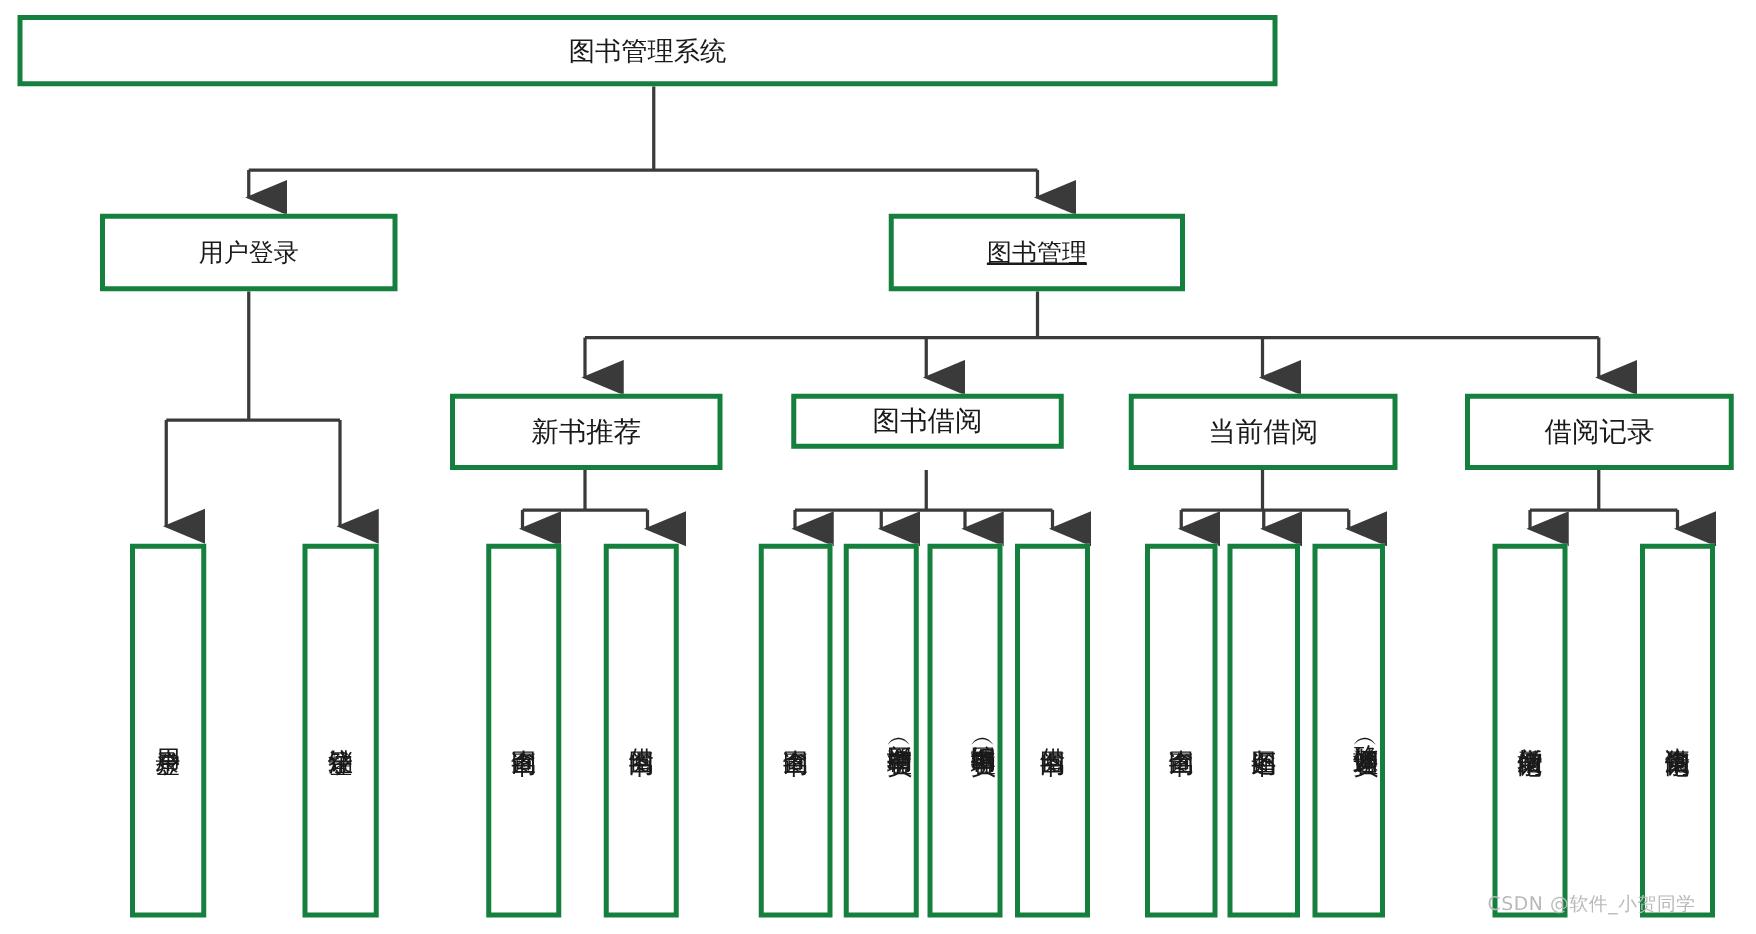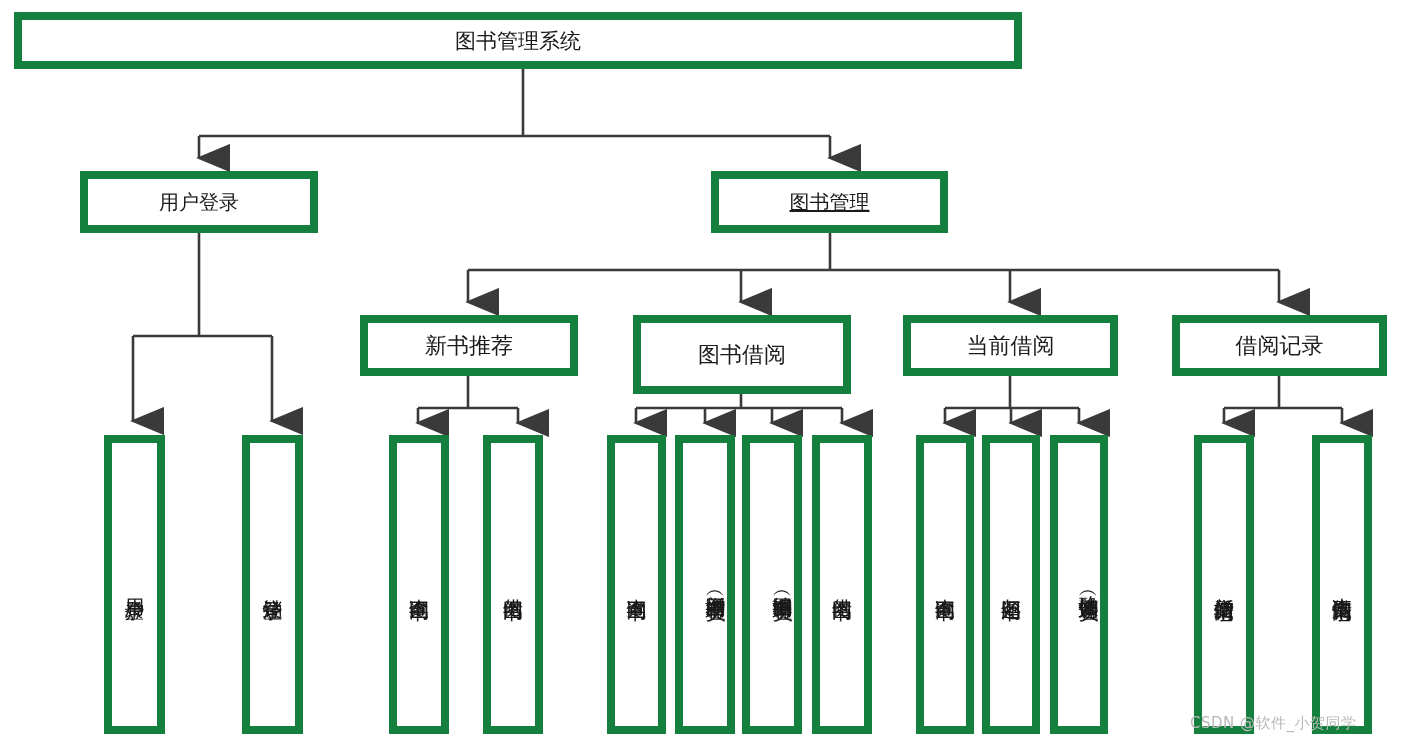--- a/index.html
+++ b/index.html
@@ -22,21 +22,21 @@
     left: 0;
     top: 0;
     width: 1405px;
     height: 747px;
     pointer-events: none;
   }
   .node {
     position: absolute;
     box-sizing: border-box;
     background: #ffffff;
-    border: 8px solid #15803d;
+    border: 4px solid #15803d;
     display: flex;
     align-items: center;
     justify-content: center;
     color: #1a1a1a;
   }
   .node.root {
     font-size: 21px;
   }
   .node.level1 {
     font-size: 20px;
@@ -121,21 +121,21 @@
       <path d="M 1342 408 L 1342 423" marker-end="url(#arrow)"></path>
     </g>
   </svg>
 
   <div class="node root" style="left: 14px; top: 12px; width: 1008px; height: 57px;">图书管理系统</div>
 
   <div class="node level1" style="left: 80px; top: 171px; width: 238px; height: 62px;">用户登录</div>
   <div class="node level1" style="left: 711px; top: 171px; width: 237px; height: 62px; text-decoration: underline;">图书管理</div>
 
   <div class="node level2" style="left: 360px; top: 315px; width: 218px; height: 61px;">新书推荐</div>
-  <div class="node level2" style="left: 633px; top: 315px; width: 218px; height: 79px; text-align: center;">图书借阅</div>
+  <div class="node level2" style="left: 633px; top: 315px; width: 218px; height: 44px; text-align: center;">图书借阅</div>
   <div class="node level2" style="left: 903px; top: 315px; width: 215px; height: 61px;">当前借阅</div>
   <div class="node level2" style="left: 1172px; top: 315px; width: 215px; height: 61px;">借阅记录</div>
 
   <div class="node leaf centered" style="left: 104px; top: 435px; width: 61px; height: 299px;">用户登录</div>
   <div class="node leaf centered" style="left: 242px; top: 435px; width: 61px; height: 299px;">注销登录</div>
   <div class="node leaf centered" style="left: 389px; top: 435px; width: 60px; height: 299px;">查询图书</div>
   <div class="node leaf centered" style="left: 483px; top: 435px; width: 60px; height: 299px;">借阅图书</div>
   <div class="node leaf centered" style="left: 607px; top: 435px; width: 59px; height: 299px;">查询图书</div>
   <div class="node leaf" style="left: 675px; top: 435px; width: 60px; height: 299px;">新增图书（管理员）</div>
   <div class="node leaf" style="left: 742px; top: 435px; width: 60px; height: 299px;">编辑图书（管理员）</div>

